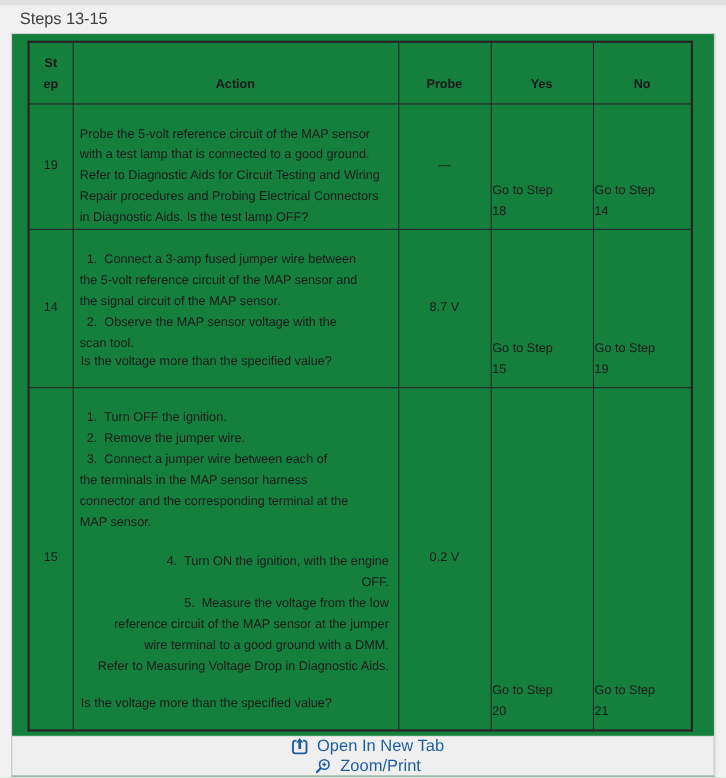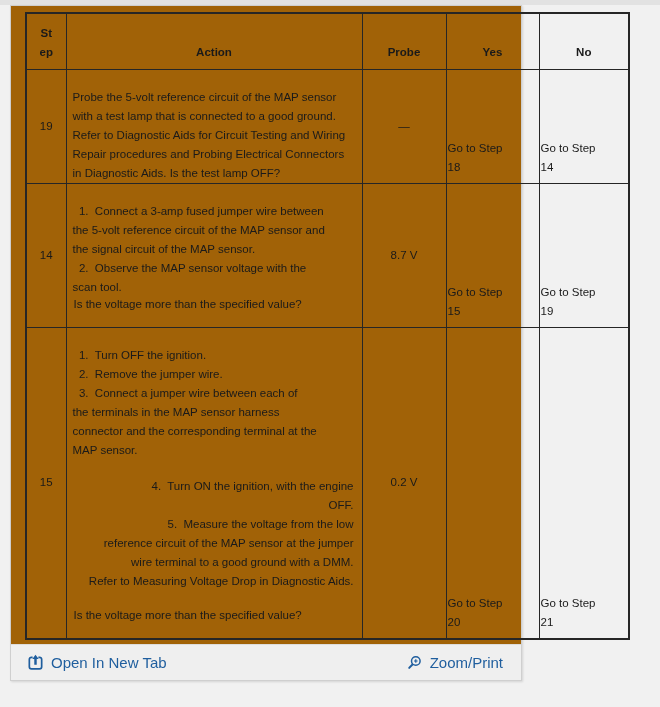--- a/index.html
+++ b/index.html
@@ -7,22 +7,22 @@
     width:660px; height:707px; overflow:hidden; position:relative;
     background:#f1f1f1;
     font-family:"Liberation Sans", sans-serif;
   }
   .top-strip { height:5px; background:#e2e2e2; }
   .page-title {
     margin:4px 0 4px 18px;
     font-size:15px; line-height:17px; color:#3f3f3f; letter-spacing:-0.1px;
   }
   .panel {
-    margin-left:10px; width:512px; box-sizing:border-box;
-    background:#a16207; border:1px solid #cfcfcf;
+    margin-left:10px; width:640px; box-sizing:border-box;
+    background:#15803d; border:1px solid #cfcfcf;
     box-shadow:1px 1px 2px rgba(0,0,0,0.12);
   }
   .panel-body { padding:6px 0 4px 14px; }
 
   table.diag {
     border-collapse:collapse; table-layout:fixed; width:603px;
     border:2px solid #262626;
     font-size:11.5px; line-height:19px; color:#1a1a1a;
   }
   table.diag th, table.diag td { border:1px solid #262626; }
@@ -41,33 +41,35 @@
   .action-block { white-space:pre-wrap;margin-top:12px; }
   .action-block + .action-block { margin-top:17px;text-align:right; }
   .action-question { position:absolute; left:7px; bottom:13px; white-space:nowrap; }
   td.values-cell { text-align:center; vertical-align:middle; }
   td.yn-cell { text-align:left; vertical-align:bottom; padding-bottom:6px; white-space:pre-line; }
 
   .panel-footer {
     background:#efefef; border-top:1px solid #dcdcdc;
     height:36px; box-sizing:border-box;
     display:flex; align-items:center; justify-content:space-between;
-    padding:0 18px 0 16px;
+    padding:0 8px 0 16px;
+    flex-direction:column;
   }
   a.footer-link {
     color:#1f5e9e; font-size:15px; text-decoration:none; cursor:pointer;
     display:inline-flex; align-items:center; gap:7px;
   }
   a.footer-link svg { display:block; }
 </style>
 </head>
 <body>
 
 <div class="page">
   <div class="top-strip"></div>
+  <div class="page-title">Steps 13-15</div>
 
   <div class="panel">
     <div class="panel-body">
       <table class="diag">
         <colgroup>
           <col style="width:40px">
             <col style="width:296px">
             <col style="width:84px">
             <col style="width:93px">
             <col style="width:90px">

